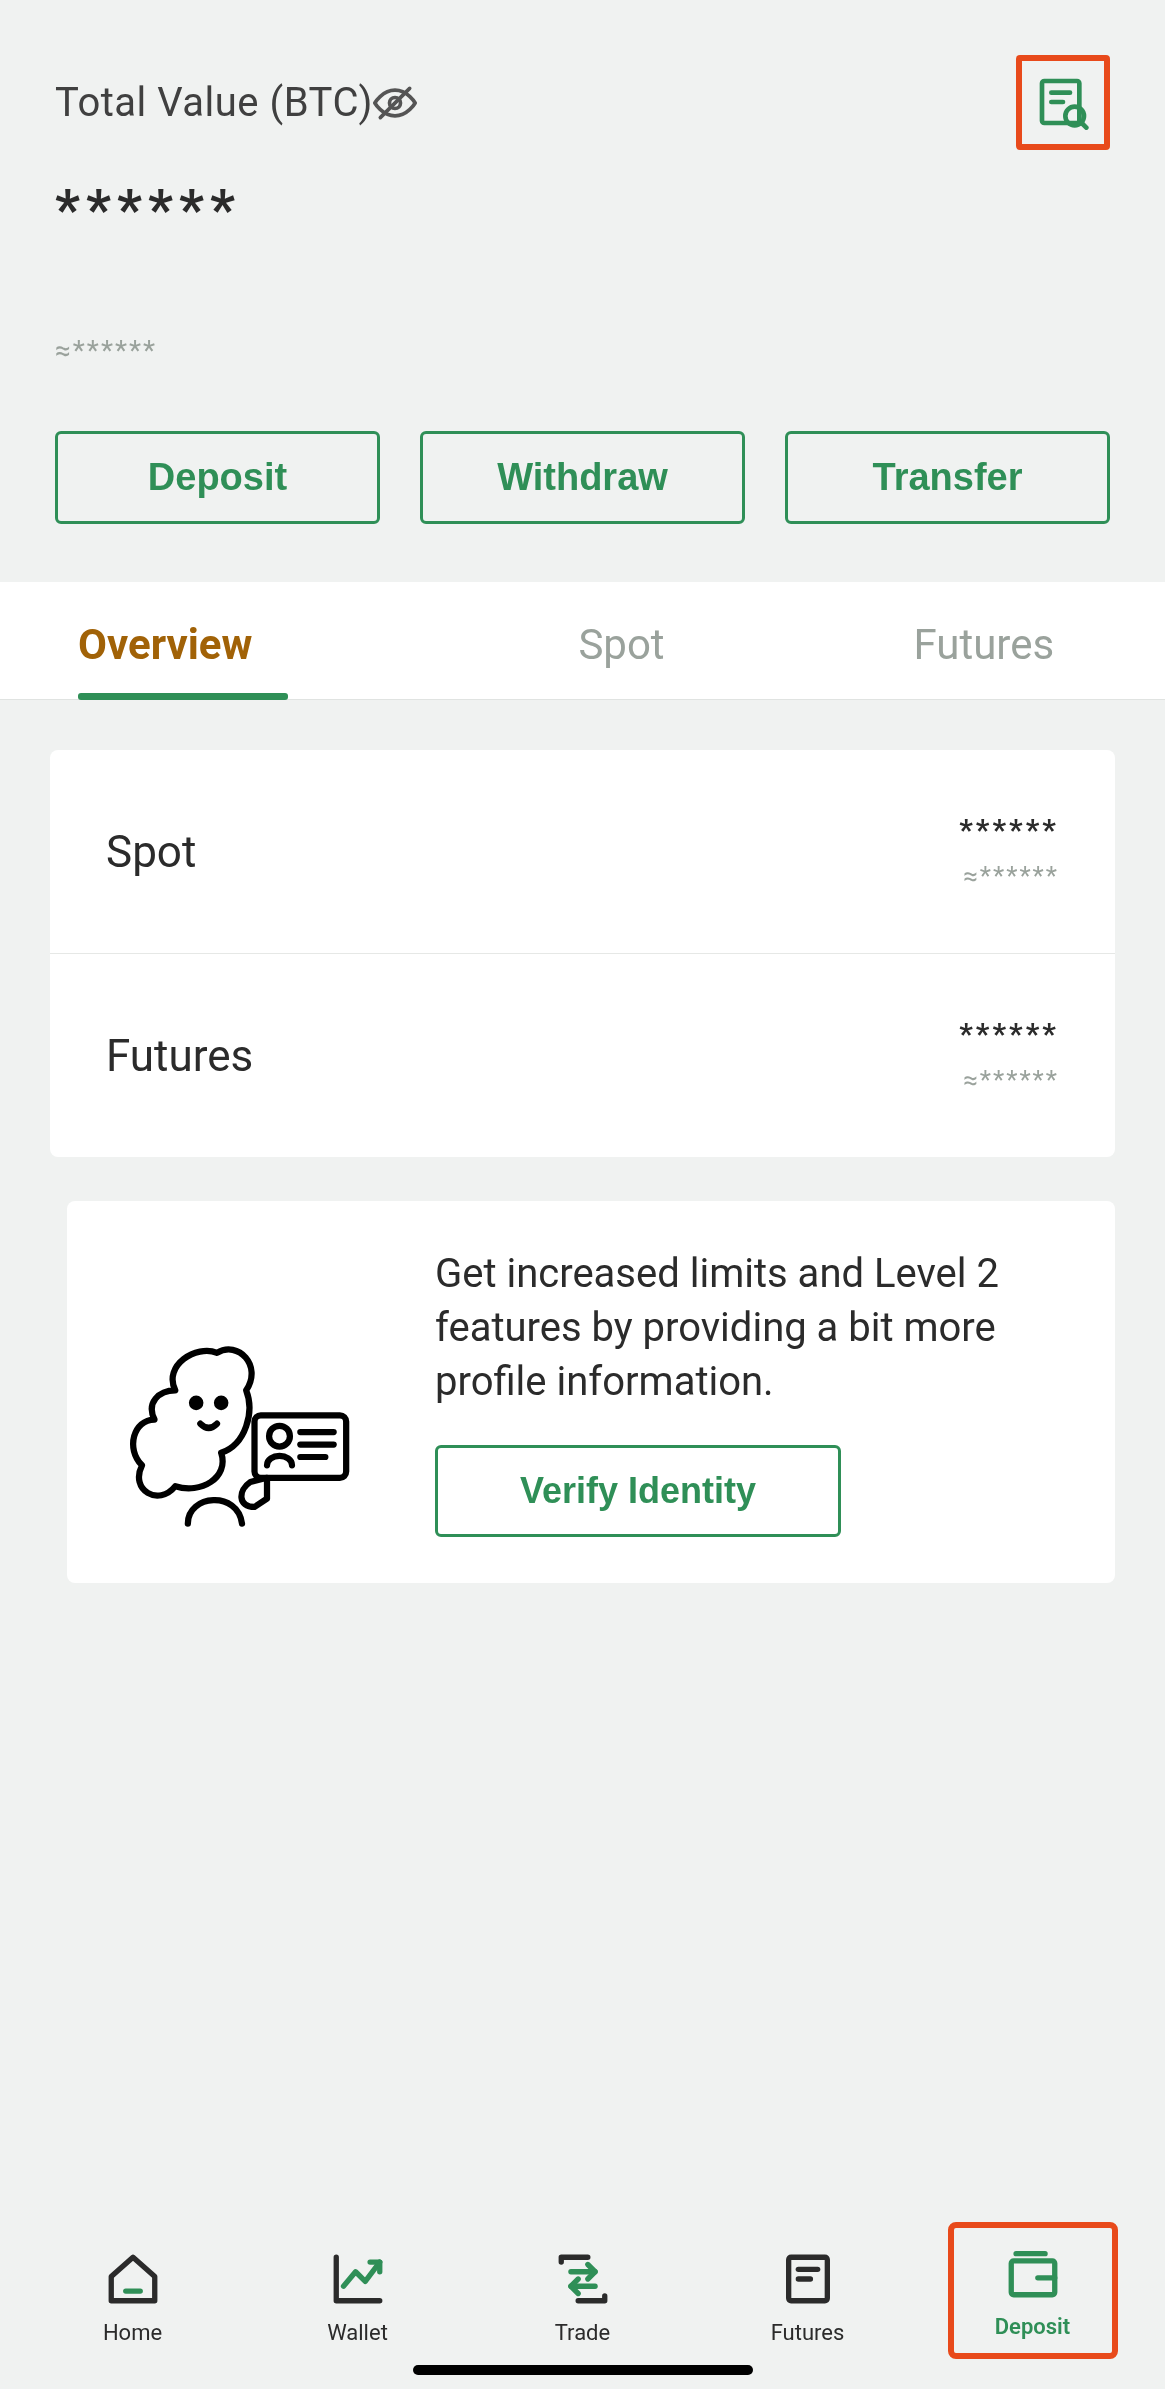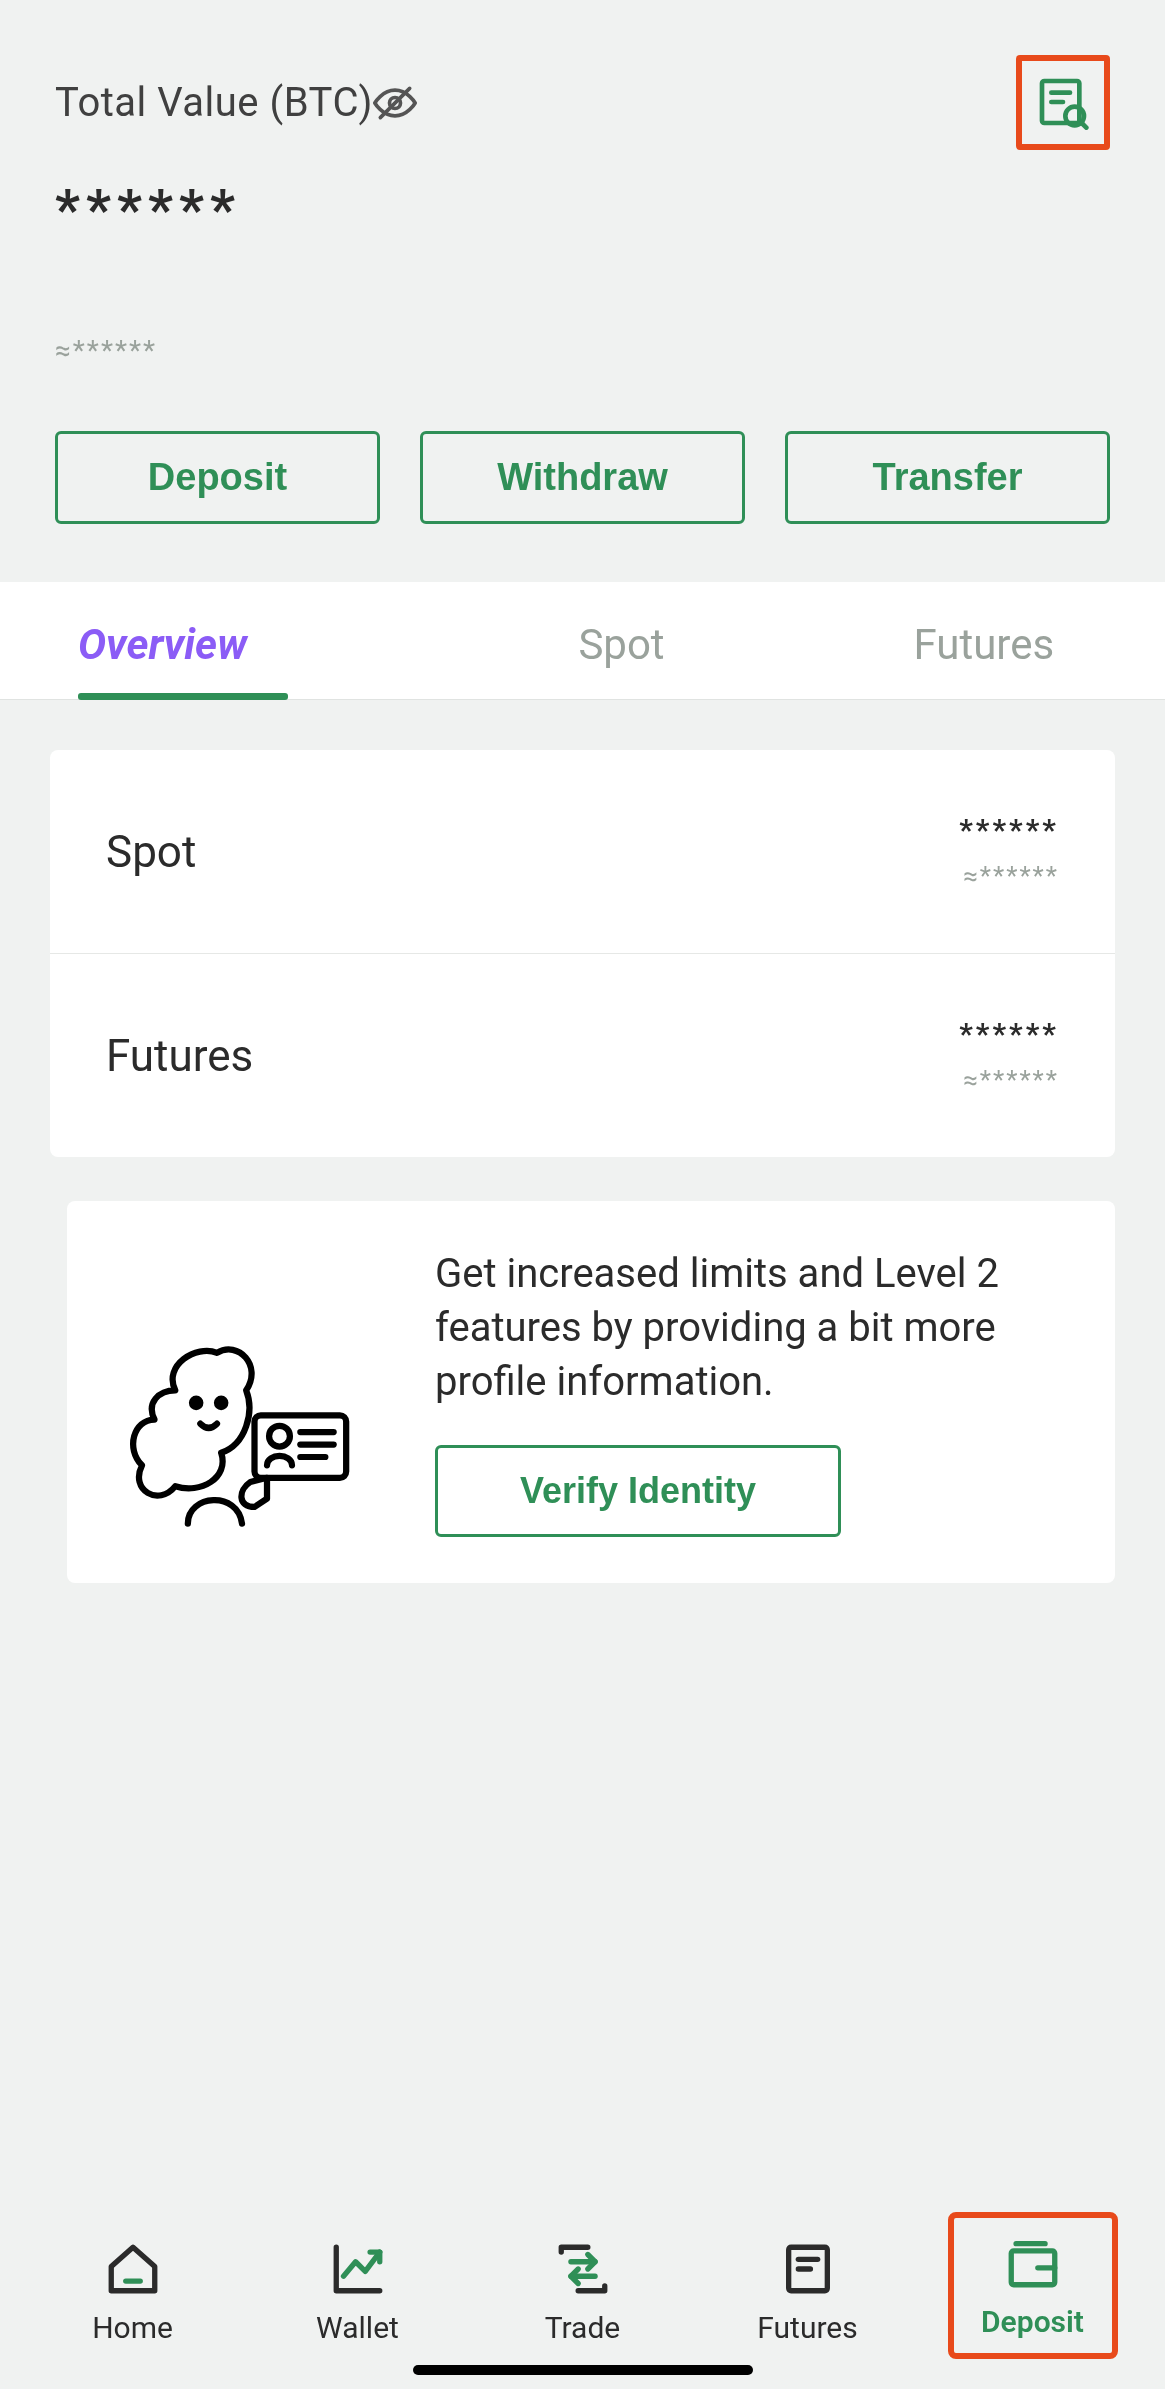--- a/index.html
+++ b/index.html
@@ -17,21 +17,21 @@
   .tv-value { font-size: 55px; font-weight: 700; margin-top: 28px; letter-spacing: 6px; }
   .tv-approx { font-size: 28px; color: #9aa29c; margin-top: 92px; letter-spacing: 2px; }
 
   
   .actions { display: flex; gap: 40px; padding: 0 55px; margin-top: 64px; }
   .action-btn { flex: 1; border: 3px solid #2f8f57; border-radius: 6px; background: transparent; color: #2f8f57; font-size: 38px; font-weight: 600; padding: 22px 0; cursor: pointer; }
 
   
   .tabs { display: flex; background: #ffffff; margin-top: 58px; border-bottom: 1px solid #e0e3e1; }
   .tab { flex: 1; text-align: center; font-size: 42px; padding: 38px 0 30px 0; color: #9aa29c; position: relative; cursor: pointer; }
-  .tab.active { color: #8b5cf6; font-weight: 700; font-style: italic; }
+  .tab.active { color: #a16207; font-weight: 700; }
   .tab.active::after { content: ""; position: absolute; left: 18%; right: 18%; bottom: -1px; height: 7px; background: #2f8f57; border-radius: 3px; }
   .tab:first-child { text-align: left; padding-left: 78px; }
   .tab:first-child.active::after { left: 78px; right: auto; width: 210px; }
 
   
   .card { background: #ffffff; margin: 50px 50px 0 50px; border-radius: 8px; padding: 0; }
   .bal-row { display: flex; justify-content: space-between; align-items: center; padding: 62px 56px; }
   .bal-row + .bal-row { border-top: 1px solid #e6e8e6; }
   .bal-label { font-size: 44px; color: #2b2b2b; }
   .bal-right { text-align: right; }
@@ -44,21 +44,21 @@
   .verify-right { flex: 1; }
   .verify-text { font-size: 40px; line-height: 1.35; color: #2b2b2b; }
   .verify-btn { display: inline-block; margin-top: 36px; border: 3px solid #2f8f57; color: #2f8f57; font-size: 36px; font-weight: 600; padding: 22px 82px; border-radius: 6px; background: transparent; cursor: pointer; }
 
   .spacer { flex: 1; }
 
   
   .bottom-nav { display: flex; justify-content: space-around; align-items: flex-end; padding: 18px 20px 30px 20px; background: #f0f2f1; }
   .nav-item { display: flex; flex-direction: column; align-items: center; gap: 10px; width: 170px; cursor: pointer; padding: 14px 6px; border-radius: 8px; }
   .nav-icon { width: 62px; height: 62px; display: inline-flex; align-items: center; justify-content: center; }
-  .nav-label { font-size: 30px; color: #2b2b2b; }
+  .nav-label { font-size: 22px; color: #2b2b2b; }
   .nav-item.active .nav-label { color: #2f8f57; font-weight: 600; }
   .nav-item.hl { border: 6px solid #e84a1b; }
 
   .home-indicator { position: absolute; bottom: 14px; left: 50%; transform: translateX(-50%); width: 340px; height: 10px; background: #000; border-radius: 5px; }
 </style>
 </head>
 <body>
 <div class="page">
 
   <div class="header">

